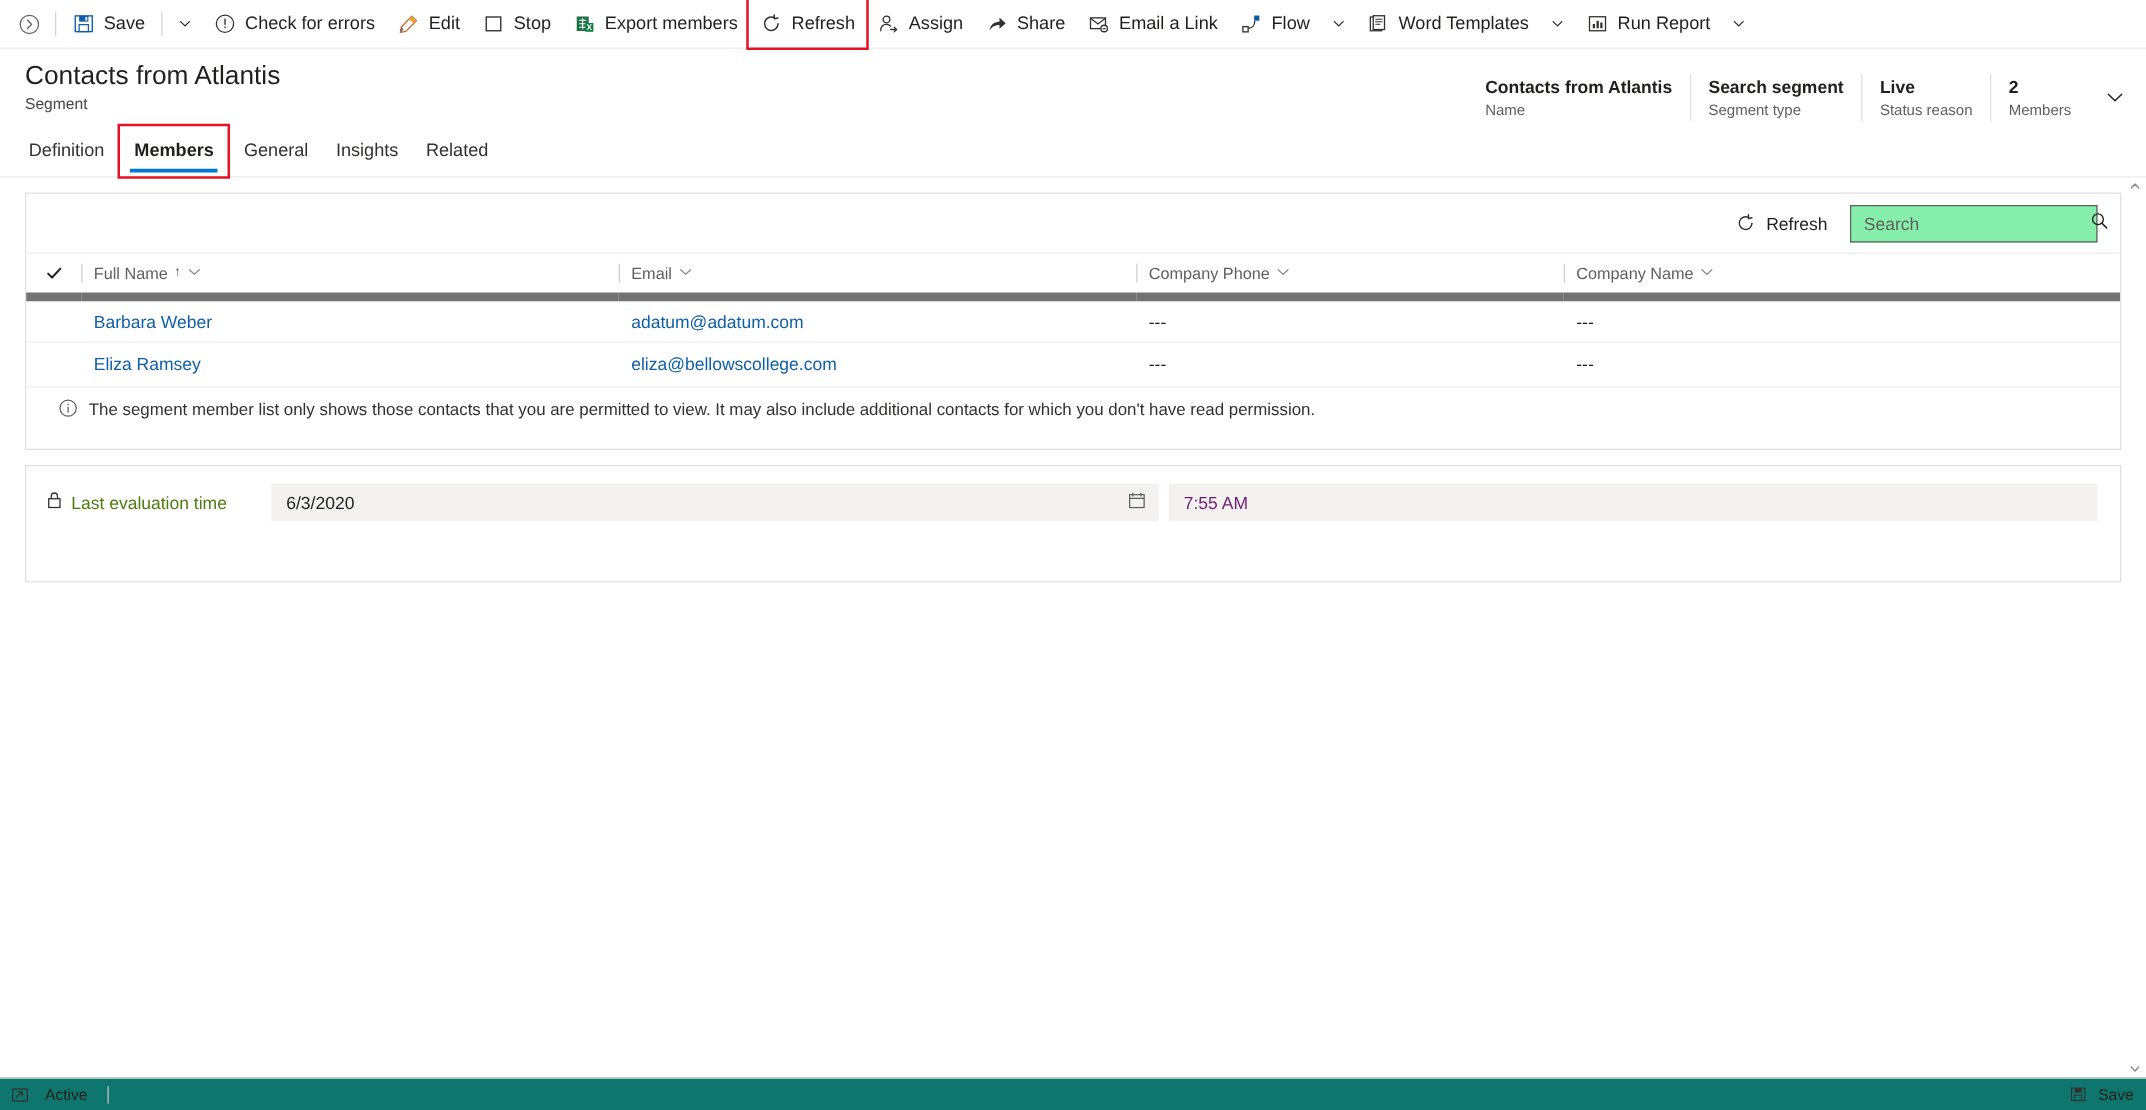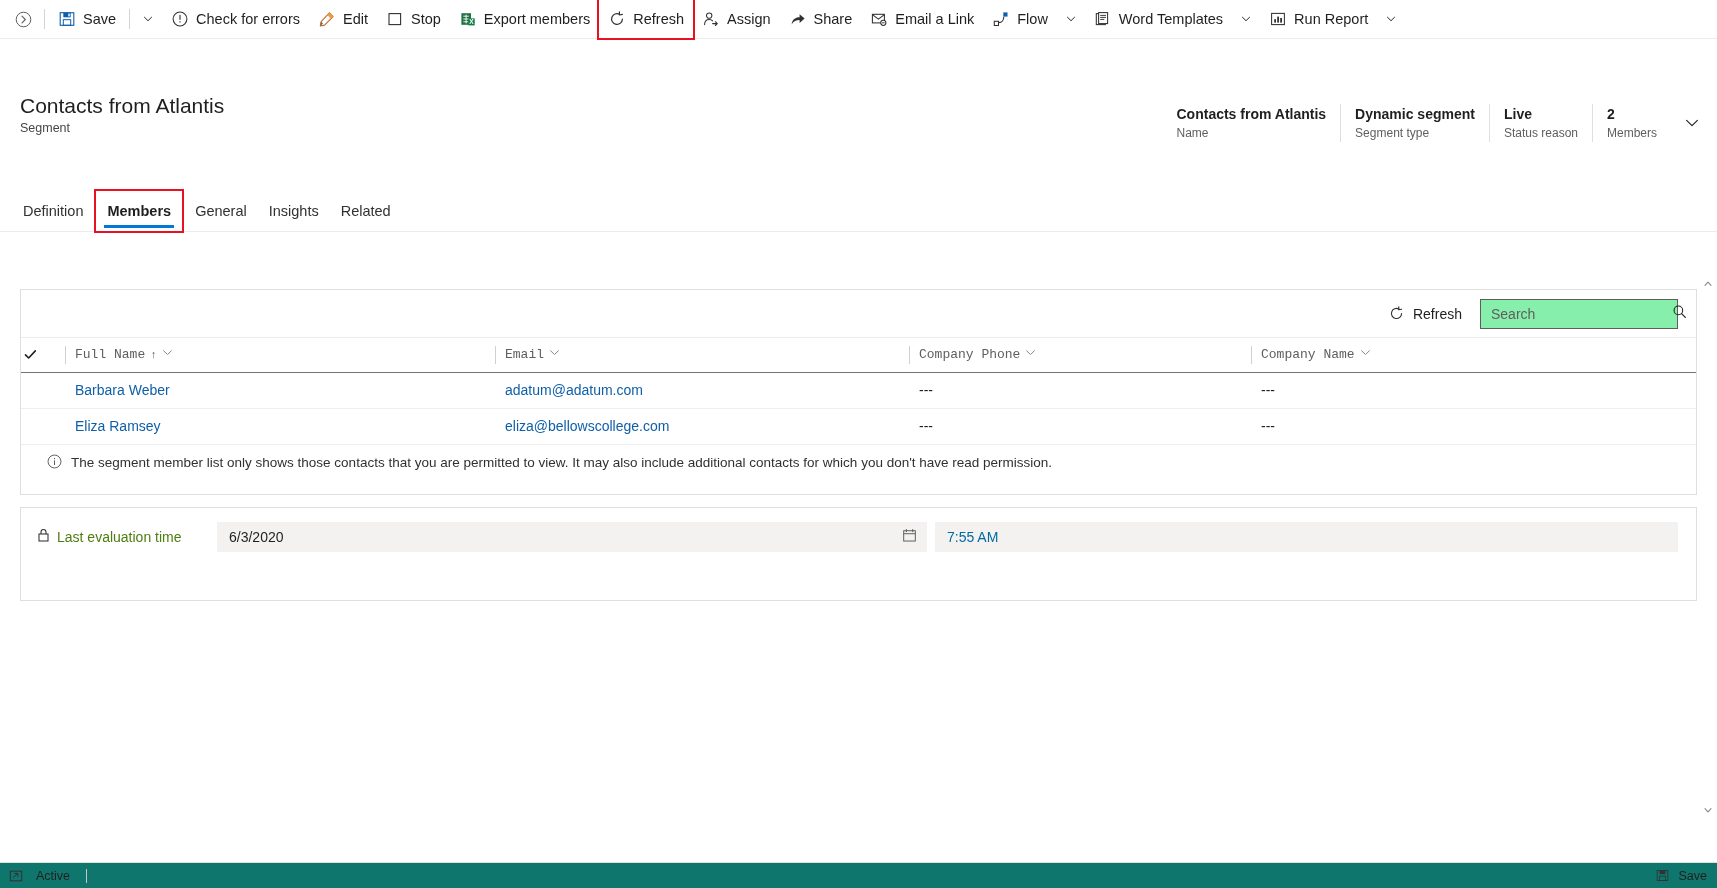--- a/index.html
+++ b/index.html
@@ -8,21 +8,20 @@
     font-family: "Liberation Sans", sans-serif;
     background: #ffffff;
     overflow: hidden;
   }
   .app {
     position: relative;
     width: 1717px; height: 888px;
     background: #fff;
     display: flex;
     flex-direction: column;
-    gap: 45px;
   }
 
   
   .commandbar {
     height: 39px;
     min-height: 39px;
     display: flex;
     align-items: center;
     border-bottom: 1px solid #edebe9;
     padding-left: 6px;
@@ -203,32 +202,31 @@
     font-size: 14px;
     font-family: "Liberation Sans", sans-serif;
     color: #201f1e;
     background: transparent;
   }
   .search-box input::placeholder { color: #605e5c; }
 
   
   .tbl { width: 100%; border-collapse: collapse; table-layout: fixed; }
   .tbl thead th {
-    text-align: left;
+    text-align: center;
     font-size: 13px;
     font-weight: 400;
     color: #605e5c;
     height: 34px;
     padding: 0 0 0 10px;
-    border-bottom: 1px solid #737373;
+    border-bottom: 7px solid #737373;
     position: relative;
     vertical-align: middle;
     cursor: pointer;
     user-select: none;
-    font-family: Liberation Mono, monospace;
   }
   .tbl thead th.divider::before {
     content: "";
     position: absolute;
     left: 0; top: 8px; bottom: 8px;
     width: 1px; background: #d2d0ce;
   }
   .th-inner { display: flex; align-items: center; gap: 5px; }
   .sort-arrow { font-size: 11px; color: #605e5c; }
   .th-chev { opacity: .75; }
@@ -296,21 +294,21 @@
     max-width: 710px;
   }
   .eval-time {
     flex: 1 1 auto;
     display: flex;
     align-items: center;
     height: 30px;
     background: #f3f2f1;
     padding: 0 12px;
     font-size: 14px;
-    color: #0369a1;
+    color: #701a75;
   }
   .eval-spacer { height: 34px; }
 
   
   .vscroll {
     position: absolute;
     top: 0; right: 2px;
     width: 14px; bottom: 0;
     background: transparent;
   }
@@ -515,21 +513,21 @@
       <div class="title-main">Contacts from Atlantis</div>
       <div class="title-sub">Segment</div>
     </div>
 
     <div class="header-fields">
       <div class="hf">
         <div class="hf-val">Contacts from Atlantis</div>
         <div class="hf-lbl">Name</div>
       </div>
       <div class="hf">
-        <div class="hf-val">Dynamic segment</div>
+        <div class="hf-val">Search segment</div>
         <div class="hf-lbl">Segment type</div>
       </div>
       <div class="hf">
         <div class="hf-val">Live</div>
         <div class="hf-lbl">Status reason</div>
       </div>
       <div class="hf">
         <div class="hf-val">2</div>
         <div class="hf-lbl">Members</div>
       </div>

